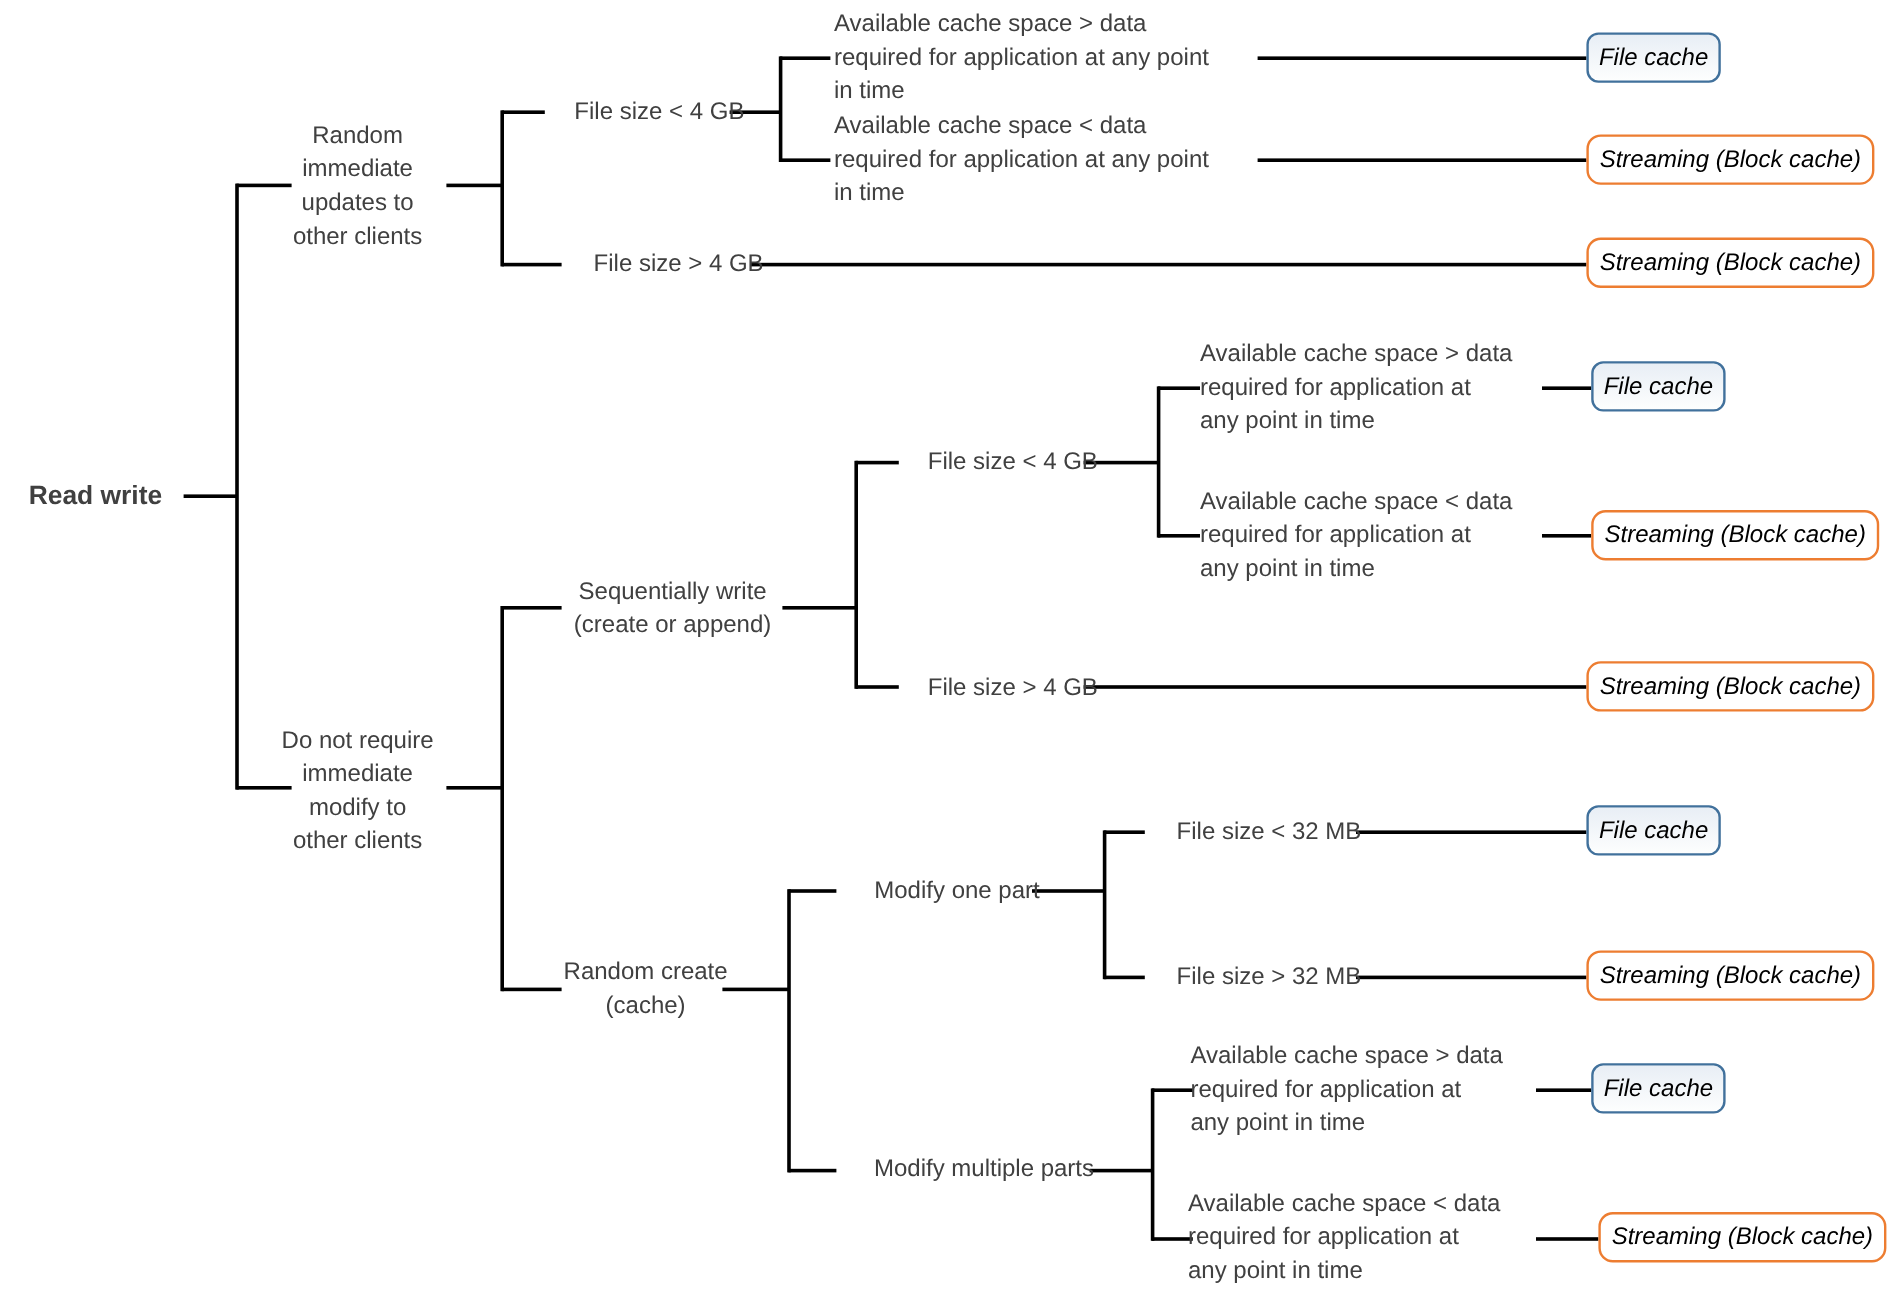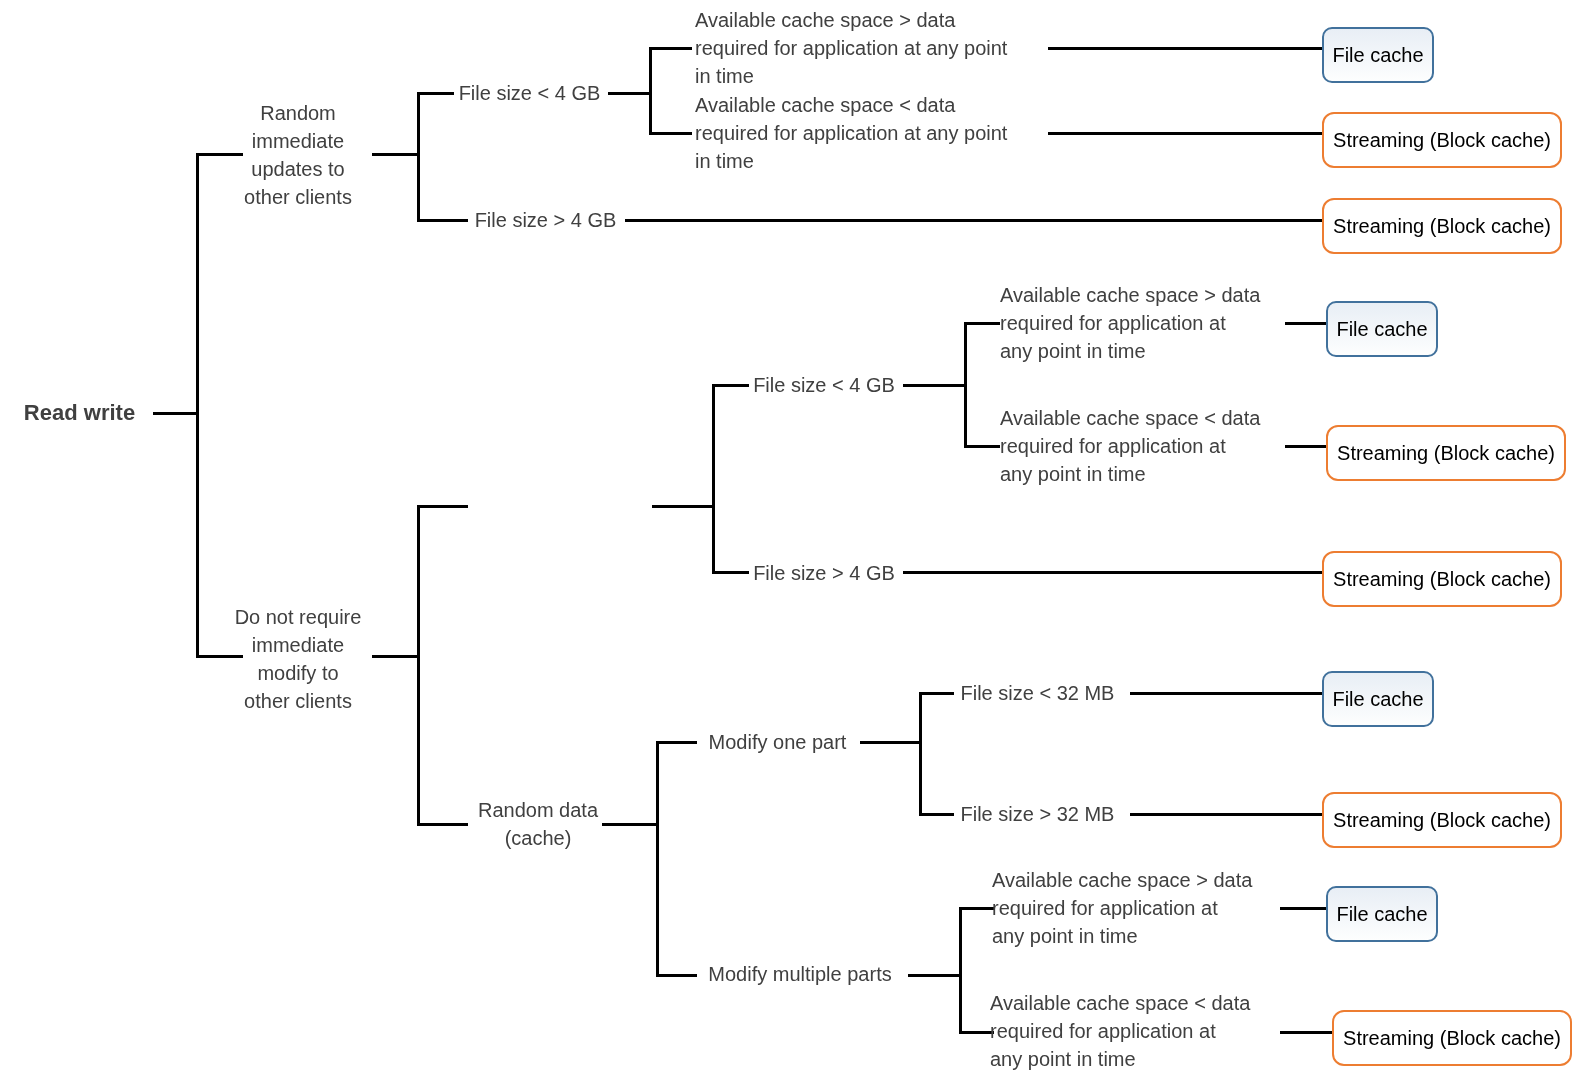--- a/index.html
+++ b/index.html
@@ -4,26 +4,26 @@
 <style>
   html,body{margin:0;padding:0;background:#ffffff;}
   .canvas{
     position:relative;width:1581px;height:1087px;background:#ffffff;
     font-family:"Liberation Sans",sans-serif;color:#000;overflow:hidden;
   }
   .hl{position:absolute;height:3px;background:var(--line,#000);}
   .vl{position:absolute;width:3px;background:var(--line,#000);}
   .node{position:absolute;font-size:20px;line-height:28px;color:#404040;}
   .c{text-align:center;}
-  .single{line-height:26px;white-space:nowrap;}
+  .single{line-height:26px;white-space:nowrap;margin-left:20px;}
   .root{font-weight:bold;font-size:22px;line-height:26px;}
   .tline{display:block;}
   .obox{
-    position:absolute;height:56px;display:flex;align-items:center;justify-content:center;
-    font-size:20px;white-space:nowrap;box-sizing:border-box;padding:0 6px;
+    position:absolute;height:42px;display:flex;align-items:center;justify-content:center;
+    font-size:20px;white-space:nowrap;box-sizing:border-box;padding:0 6px;font-style:italic;
   }
   .fc{
     width:112px;border:2px solid var(--fcb,#41719C);border-radius:10px;
     background:linear-gradient(to bottom, var(--fcf,#e8eef5), #fdfefe);
   }
   .st{
     width:240px;border:2.5px solid var(--stb,#ED7D31);border-radius:12px;background:#ffffff;
   }
 </style>
 </head>
@@ -105,39 +105,43 @@
 
   <div class="node single c" style="left:468px;top:207px;width:155px;">File size &gt; 4 GB</div>
 
   <div class="node c" style="left:218px;top:603px;width:160px;">
       <span class="tline">Do not require</span>
       <span class="tline">immediate</span>
       <span class="tline">modify to</span>
       <span class="tline">other clients</span>
     </div>
 
+  <div class="node c" style="left:468px;top:479px;width:185px;">
+      <span class="tline">Sequentially write</span>
+      <span class="tline">(create or append)</span>
+    </div>
 
   <div class="node single c" style="left:745px;top:372px;width:158px;">File size &lt; 4 GB</div>
 
   <div class="node" style="left:1000px;top:281px;width:280px;">
       <span class="tline">Available cache space &gt; data</span>
       <span class="tline">required for application at</span>
       <span class="tline">any point in time</span>
     </div>
 
   <div class="node" style="left:1000px;top:404px;width:280px;">
       <span class="tline">Available cache space &lt; data</span>
       <span class="tline">required for application at</span>
       <span class="tline">any point in time</span>
     </div>
 
   <div class="node single c" style="left:745px;top:560px;width:158px;">File size &gt; 4 GB</div>
 
   <div class="node c" style="left:452px;top:796px;width:172px;">
-      <span class="tline">Random data</span>
+      <span class="tline">Random create</span>
       <span class="tline">(cache)</span>
     </div>
 
   <div class="node single c" style="left:700px;top:729px;width:155px;">Modify one part</div>
 
   <div class="node single c" style="left:950px;top:680px;width:175px;">File size &lt; 32 MB</div>
 
   <div class="node single c" style="left:950px;top:801px;width:175px;">File size &gt; 32 MB</div>
 
   <div class="node single c" style="left:695px;top:961px;width:210px;">Modify multiple parts</div>

